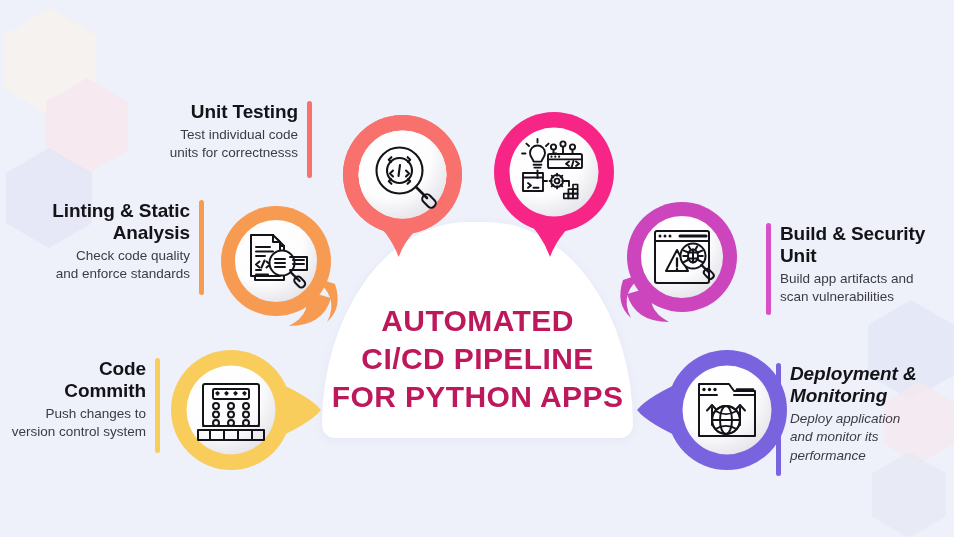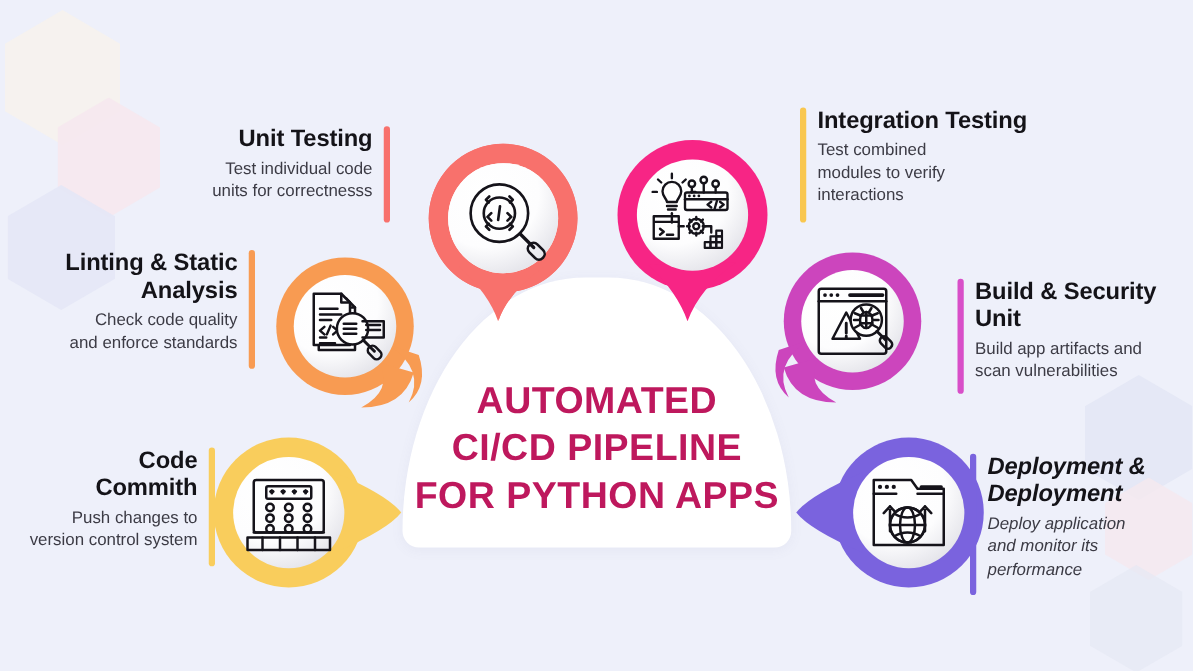--- a/index.html
+++ b/index.html
@@ -299,53 +299,46 @@
   </div>
 
   <div class="label left" style="left:124px;top:101px;width:188px;">
     <div class="bar" style="height:77px;background:#f8716c;"></div>
     <div class="txt">
       <h3>Unit Testing</h3>
       <p><span>Test individual code</span><br><span>units for correctnesss</span></p>
     </div>
   </div>
 
-  <div class="label right" style="left:640px;top:86px;width:210px;">
-    <div class="bar" style="height:92px;background:#f9c74f;"></div>
-    <div class="txt">
-      <h3>Integration Testing</h3>
-      <p><span>Test combined</span><br><span>modules to verify</span><br><span>interactions</span></p>
-    </div>
-  </div>
 
   <div class="label left" style="left:6px;top:200px;width:198px;">
     <div class="bar" style="height:95px;background:#f89b52;"></div>
     <div class="txt">
       <h3><span>Linting &amp; Static</span><br><span>Analysis</span></h3>
       <p><span>Check code quality</span><br><span>and enforce standards</span></p>
     </div>
   </div>
 
   <div class="label right" style="left:766px;top:223px;width:224px;">
     <div class="bar" style="height:92px;background:#d84fc8;"></div>
     <div class="txt">
       <h3><span>Build &amp; Security</span><br><span>Unit</span></h3>
       <p><span>Build app artifacts and</span><br><span>scan vulnerabilities</span></p>
     </div>
   </div>
 
-  <div class="label left" style="left:0px;top:358px;width:160px;padding-left:12px;">
+  <div class="label left" style="left:0px;top:358px;width:160px;">
     <div class="bar" style="height:95px;background:#f9cd5c;"></div>
     <div class="txt">
       <h3><span>Code</span><br><span>Commith</span></h3>
       <p><span>Push changes to</span><br><span>version control system</span></p>
     </div>
   </div>
 
   <div class="label right" style="left:776px;top:363px;width:158px;font-style:italic;">
     <div class="bar" style="height:113px;background:#7a63de;"></div>
     <div class="txt">
-      <h3><span>Deployment &amp;</span><br><span>Deployment</span></h3>
+      <h3><span>Deployment &amp;</span><br><span>Monitoring</span></h3>
       <p><span>Deploy application</span><br><span>and monitor its</span><br><span>performance</span></p>
     </div>
   </div>
 
 </div>
 
 </body></html>

